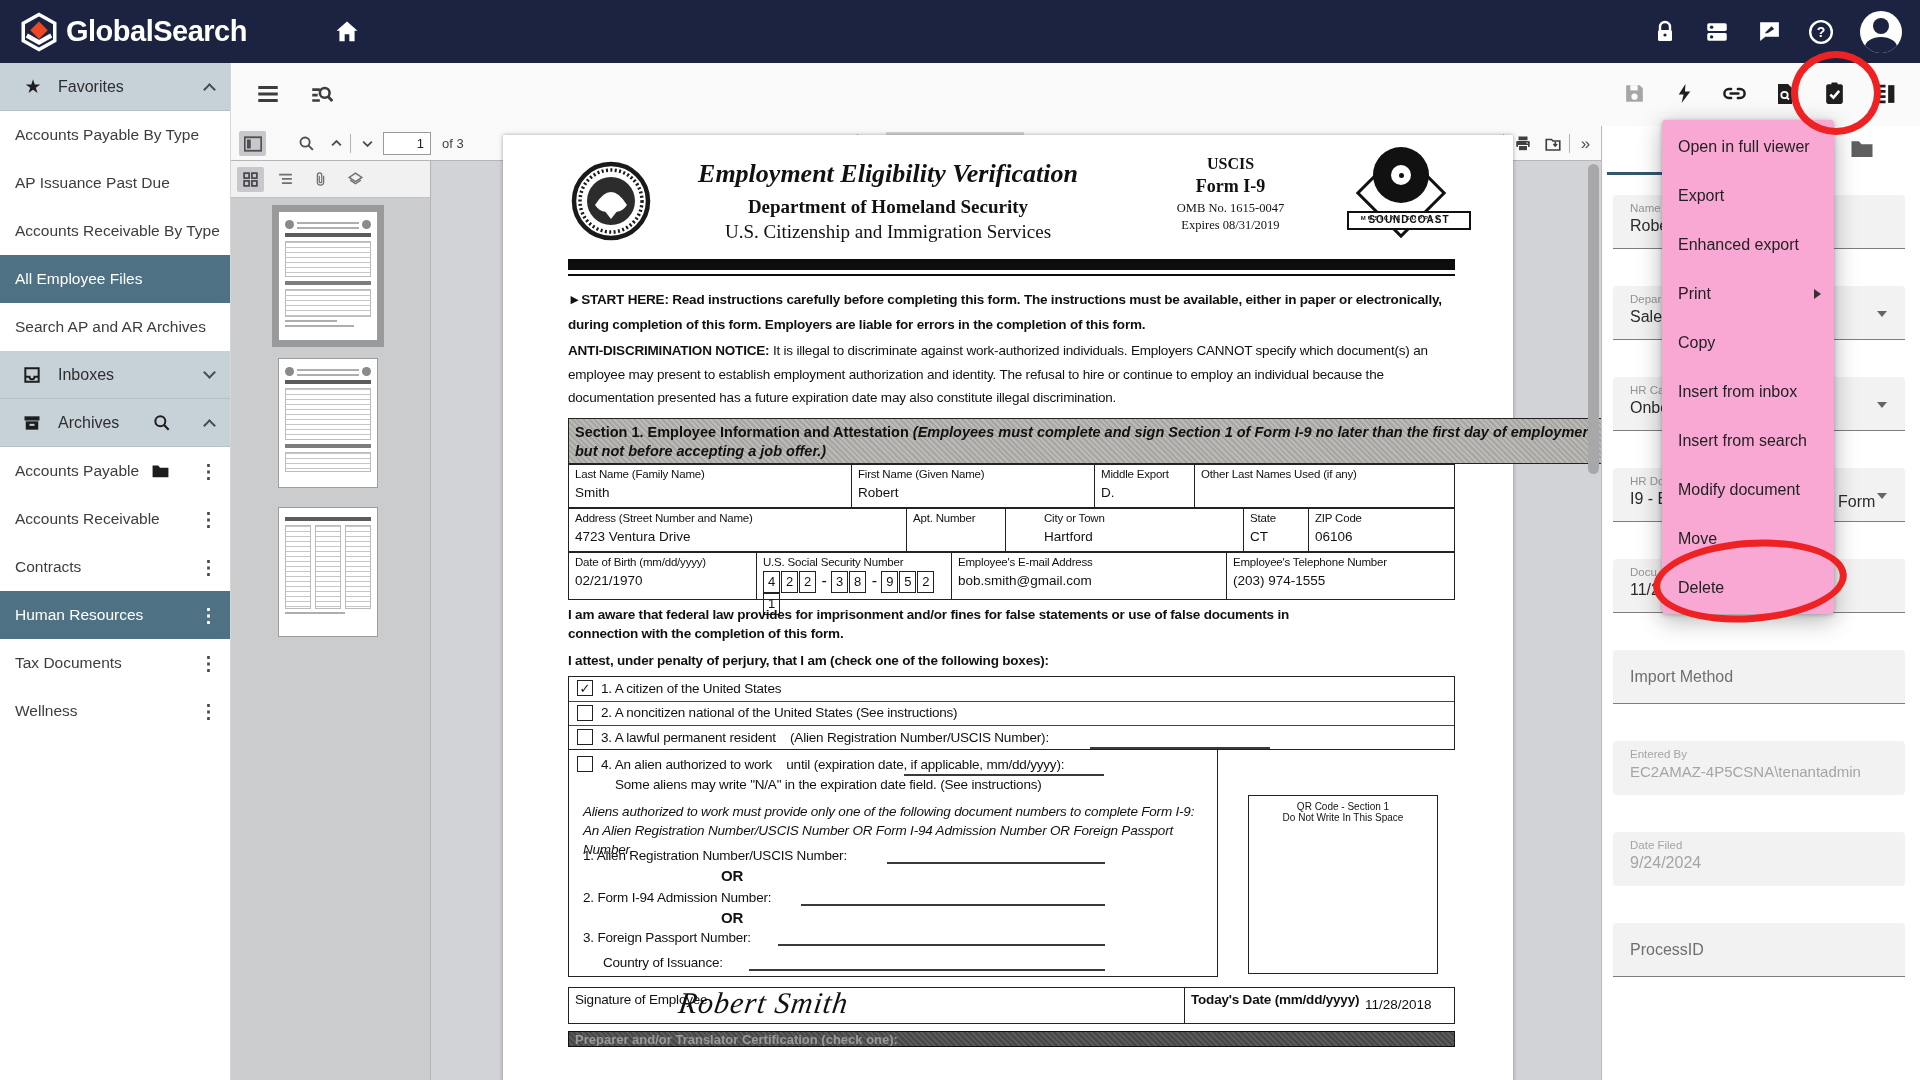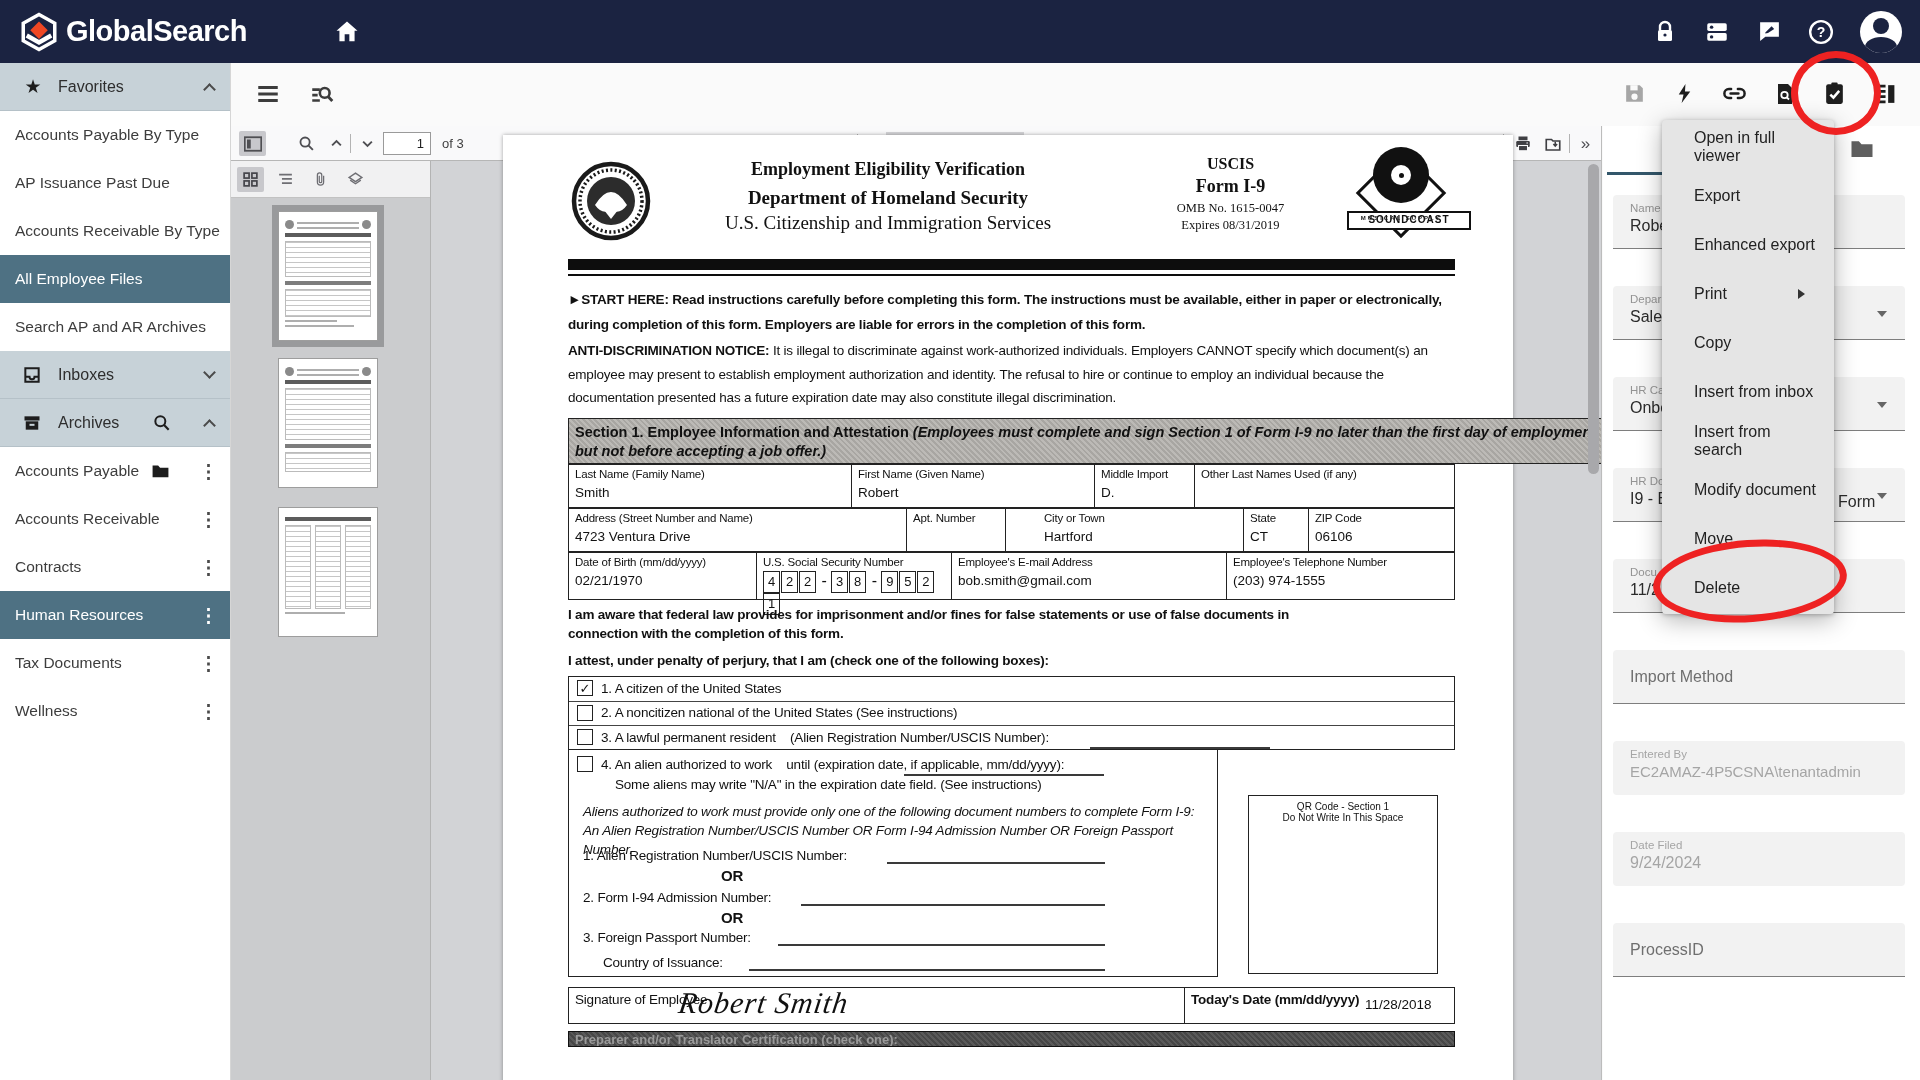--- a/index.html
+++ b/index.html
@@ -86,21 +86,21 @@
   .f-underline { border-bottom:1px solid #7e7e7e; }
   .f-disabled { border-radius:4px; }
   .flabel { font-size:11.5px; color:#949494; }
   .fvalue { font-size:16px; color:#2b2b2b; margin-top:3px; }
   .fvalue.dis, .flabel.dis { color:#a5a5a5; }
   .fsingle { font-size:16px; color:#6f6f6f; line-height:40px; }
   .fcaret { position:absolute; right:18px; top:25px; width:0; height:0; border-left:5px solid transparent; border-right:5px solid transparent; border-top:6px solid #666; }
   .fval-right { position:absolute; left:225px; top:25px; font-size:16px; color:#2b2b2b; }
 
   
-  .ctx-menu { position:absolute; left:1662px; top:120px; width:172px; background:#e5e5e5; box-shadow:0 6px 24px rgba(0,0,0,.30),0 1px 4px rgba(0,0,0,.25); border-radius:4px; z-index:30; padding:2px 16px; }
+  .ctx-menu { position:absolute; left:1662px; top:120px; width:172px; background:#f9a8d4; box-shadow:0 6px 24px rgba(0,0,0,.30),0 1px 4px rgba(0,0,0,.25); border-radius:4px; z-index:30; padding:2px 0; }
   .ctx-item { height:49px; display:flex; align-items:center; padding-left:16px; font-size:16px; color:#222; cursor:pointer; position:relative; }
   .ctx-arrow { position:absolute; right:13px; width:0; height:0; border-top:5px solid transparent; border-bottom:5px solid transparent; border-left:7px solid #333; }
 
   
   .red-circle { position:absolute; left:1791px; top:51px; width:90px; height:84px; border:7px solid #ee2222; border-radius:50%; z-index:40; pointer-events:none; }
   .red-ellipse { position:absolute; left:1653px; top:540px; width:194px; height:82px; border:7px solid #ee2222; border-radius:50%; transform:rotate(-4deg); z-index:40; pointer-events:none; }
 
   svg { display:block; }
 </style>
 </head>
@@ -421,21 +421,21 @@
     <div class="abs" style="left:68px; top:26px;">
       <svg width="80" height="80" viewBox="0 0 80 80">
         <circle cx="40" cy="40" r="37" fill="none" stroke="#1a1a1a" stroke-width="4.5"></circle>
         <circle cx="40" cy="40" r="31" fill="none" stroke="#1a1a1a" stroke-width="3.5" stroke-dasharray="2 2.4"></circle>
         <circle cx="40" cy="40" r="24" fill="#2c2c2c"></circle>
         <path d="M24 44 Q40 18 56 44 Q49 54 40 49 Q31 54 24 44 Z" fill="#fff"></path>
         <path d="M33 49 L40 58 L47 49" fill="#fff"></path>
       </svg>
     </div>
     <div class="abs serif" style="left:150px; top:24px; width:470px; text-align:center;">
-      <div class="b" style="font-size:18px;">Employment Eligibility Verification</div>
+      <div class="b" style="font-size:26px;font-style:italic;">Employment Eligibility Verification</div>
       <div class="b" style="font-size:19px; margin-top:7px;">Department of Homeland Security</div>
       <div style="font-size:19px; margin-top:3px;">U.S. Citizenship and Immigration Services</div>
     </div>
     <div class="abs serif" style="left:635px; top:20px; width:185px; text-align:center;">
       <div class="b" style="font-size:16px;">USCIS</div>
       <div class="b" style="font-size:18px; margin-top:3px;">Form I-9</div>
       <div style="font-size:12.5px; margin-top:4px;">OMB No. 1615-0047</div>
       <div style="font-size:12.5px; margin-top:2px;">Expires 08/31/2019</div>
     </div>
     <div class="abs" style="left:843px; top:12px; width:112px; height:100px;">
@@ -463,21 +463,21 @@
     <div class="ftable" style="top:329px; height:44px;">
       <div class="cell" style="left:0; width:282px;">
           <div class="clabel">Last Name (Family Name)</div>
           <div class="cvalue">Smith</div>
         </div>
       <div class="cell" style="left:282px; width:243px;">
           <div class="clabel">First Name (Given Name)</div>
           <div class="cvalue">Robert</div>
         </div>
       <div class="cell" style="left:525px; width:100px;">
-          <div class="clabel">Middle Import</div>
+          <div class="clabel">Middle Export</div>
           <div class="cvalue">D.</div>
         </div>
       <div class="cell" style="left:625px; width:210px;">
           <div class="clabel">Other Last Names Used (if any)</div>
           <div class="cvalue"></div>
         </div>
     </div>
 
     <div class="ftable" style="top:373px; height:44px;">
       <div class="cell" style="left:0; width:337px;">

